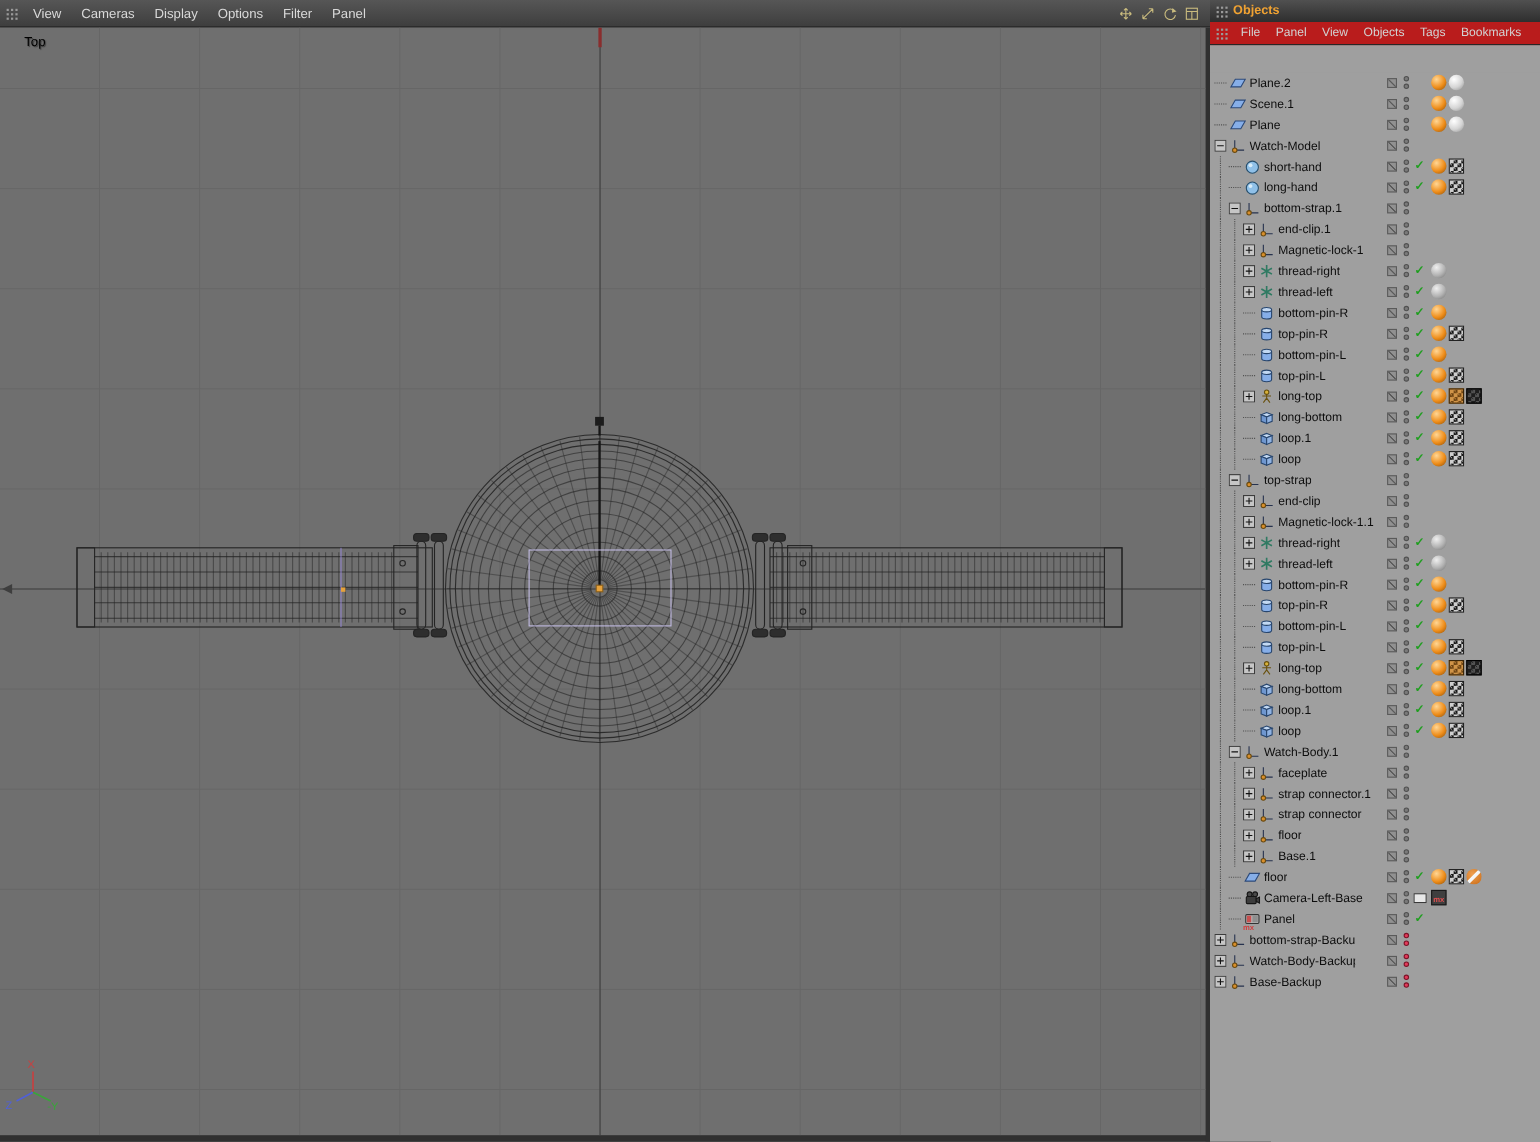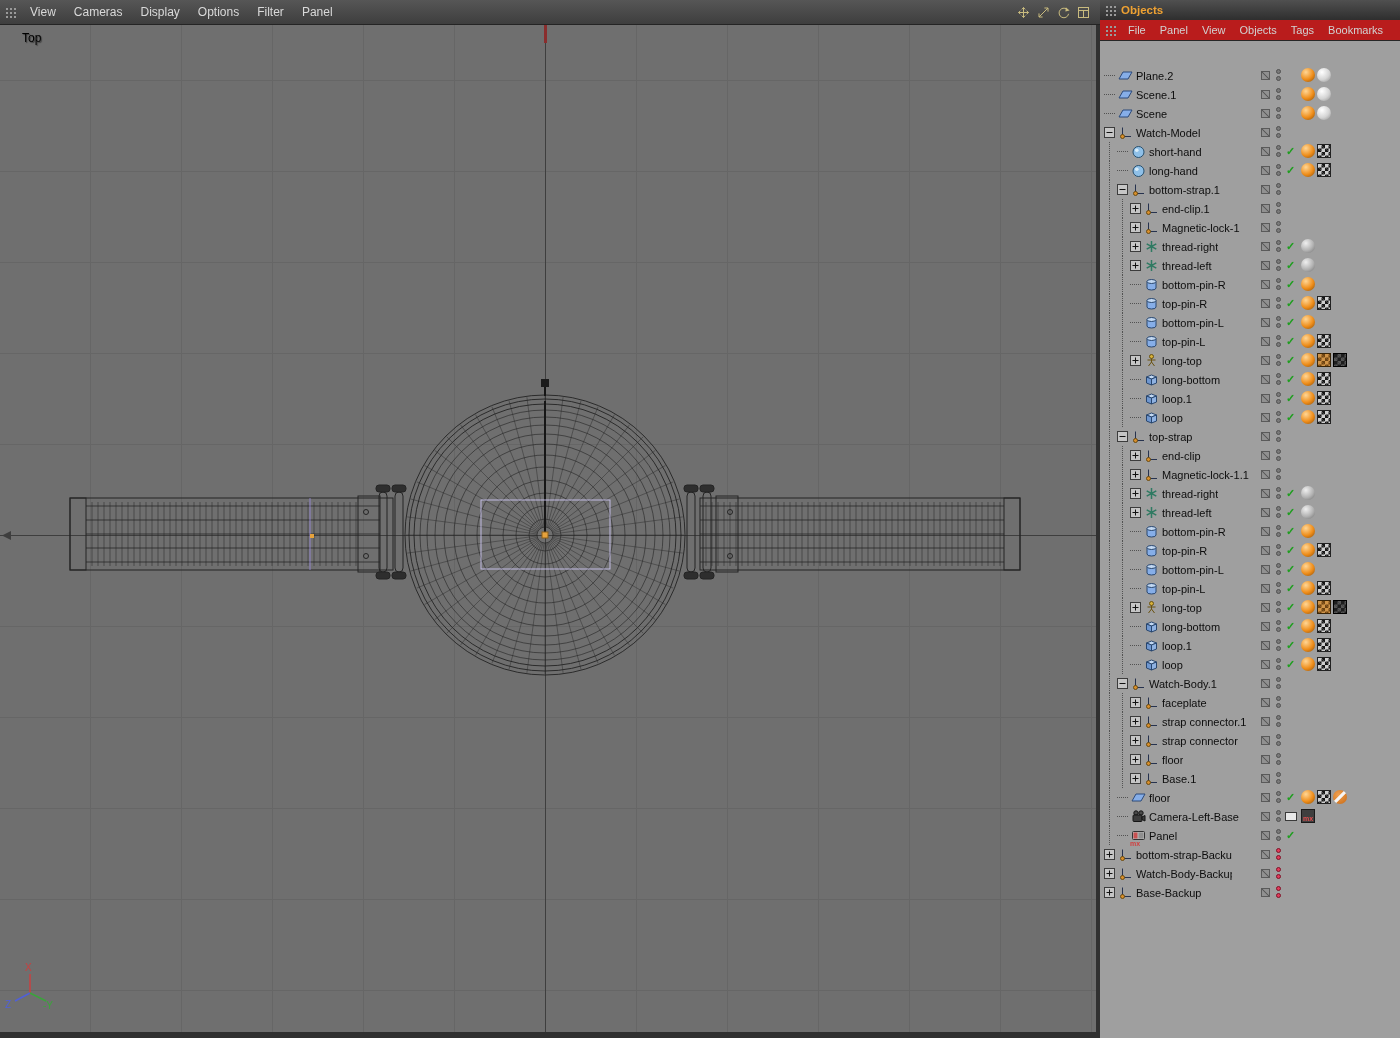--- a/index.html
+++ b/index.html
@@ -265,21 +265,21 @@
             <span class="tag matwhite"></span>
           </span>
         </div>
         <div class="row">
           <span class="conn"></span>
           <span class="obj-icon">
             <svg width="15" height="15">
               <polygon points="1,11 5,4 14,4 10,11" fill="#86aee8" stroke="#2c4a7a"></polygon>
             </svg>
           </span>
-          <span class="obj-name">Scene</span>
+          <span class="obj-name">Plane</span>
           <span class="layerbox"></span>
           <span class="dots">
             <span class="dot"></span>
             <span class="dot"></span>
           </span>
           <span class="tags">
             <span class="tag phong"></span>
             <span class="tag matwhite"></span>
           </span>
         </div>

